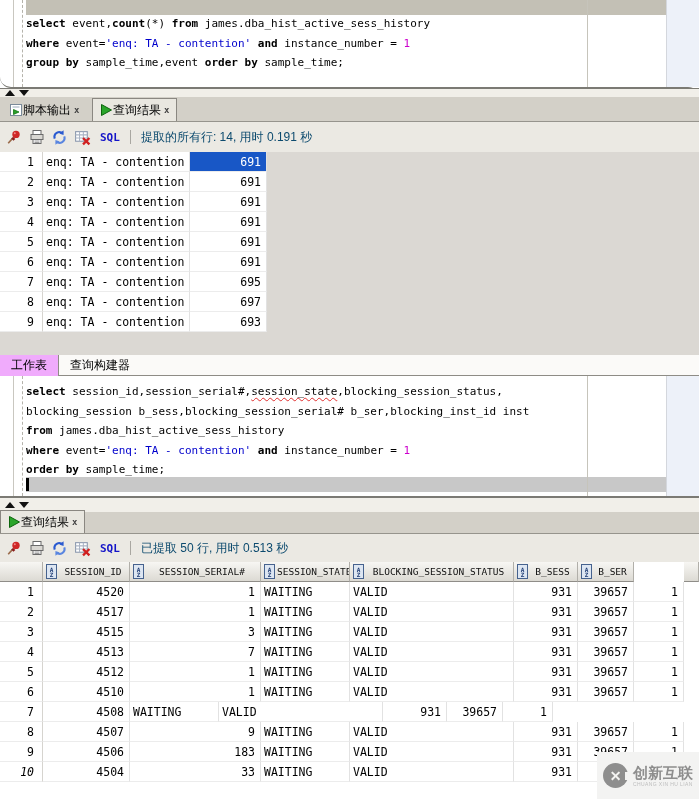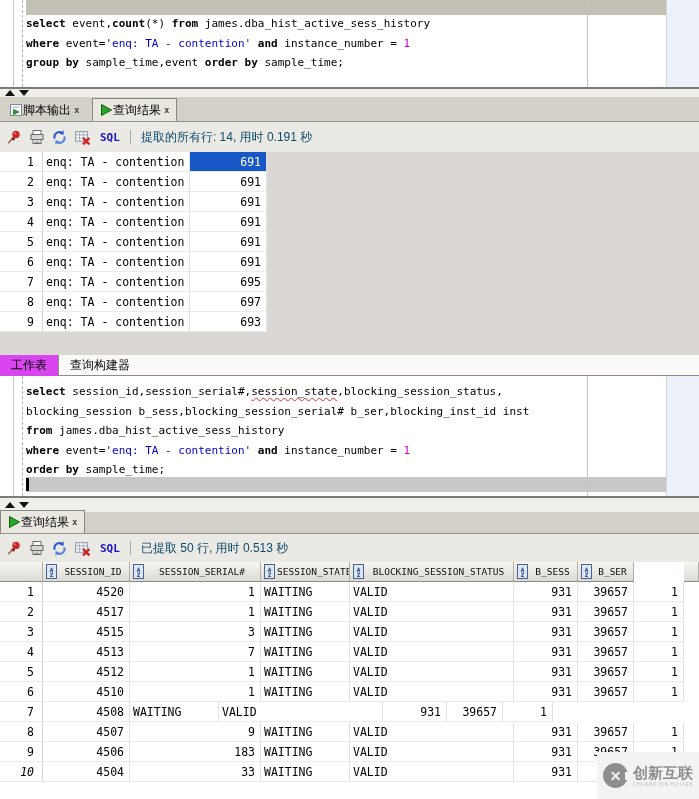--- a/index.html
+++ b/index.html
@@ -39,21 +39,21 @@
   .toolbar{position:absolute;left:0;width:699px;background:#ebe9e3;display:flex;align-items:center;
            padding-left:5px;box-sizing:border-box;gap:6px;}
   .tbicon{width:17px;height:17px;display:flex;align-items:center;justify-content:center;flex:none;}
   .sql-label{font-family:"DejaVu Sans Mono",monospace;font-weight:bold;font-size:11px;color:#1414c8;margin-left:3px;}
   .tbsep{width:1px;height:14px;background:#a9a7a1;margin:0 4px;flex:none;}
   .tbstatus{font-size:12px;color:#0c4a6e;white-space:nowrap;}
 
   
   .wstabs{position:absolute;left:0;top:355px;width:699px;height:20px;background:#fbfaf8;border-bottom:1px solid #8e8c86;box-sizing:content-box;display:flex;}
   .wstab{font-size:12px;display:flex;align-items:center;padding:0 11px;white-space:nowrap;}
-  .wstab.active{background:#d946ef;border-right:1px solid #8e8c86;height:21px;margin-bottom:-1px;}
+  .wstab.active{background:#f0abfc;border-right:1px solid #8e8c86;height:21px;margin-bottom:-1px;}
 
   
   .grid{position:absolute;left:0;width:699px;overflow:hidden;}
   .ghead{display:flex;}
   .hcell{box-sizing:border-box;background:linear-gradient(#f7f6f3,#dcdad3);border-right:1px solid #b1afa9;
          border-bottom:1px solid #8f8d88;display:flex;align-items:center;
          font-family:"DejaVu Sans Mono",monospace;font-size:9.5px;color:#111;flex:none;}
   .hlabel{flex:1;text-align:center;padding-right:2px;white-space:nowrap;overflow:hidden;}
   .sico{width:9px;height:13px;border:1px solid #46628e;background:#dde6f2;display:inline-flex;flex:none;
         flex-direction:column;align-items:center;justify-content:center;margin:0 2px 0 3px;}
@@ -74,21 +74,21 @@
            display:flex;align-items:center;justify-content:center;font-weight:bold;font-size:14px;flex:none;}
   .wm-notch{position:absolute;right:-2px;top:9px;width:5px;height:8px;background:#f3f3f2;}
   .wm-title{font-size:15px;font-weight:bold;color:#8e8e8e;line-height:16px;}
   .wm-sub{font-size:5px;color:#bdbdbd;letter-spacing:0.4px;}
 </style>
 </head>
 <body>
 
 <div class="screen">
 
-  <div class="editor" style="top:0;height:88px;border-bottom:1px solid #7b7a74;box-sizing:border-box;">
+  <div class="editor" style="top:0;height:88px;border-bottom:1px solid #7b7a74;box-sizing:border-box;border-radius:11px;">
     <div class="vline"></div>
     <div class="dline"></div>
     <div class="linebar"></div>
     <div class="code" id="code-top" style="top:14px;"><div class="ln"><span class="kw">select</span><span> event,</span><span class="kw">count</span><span>(*) </span><span class="kw">from</span><span> james.dba_hist_active_sess_history</span></div><div class="ln"><span class="kw">where</span><span> event=</span><span class="str">'enq: TA - contention'</span><span> </span><span class="kw">and</span><span> instance_number = </span><span class="num">1</span></div><div class="ln"><span class="kw">group by</span><span> sample_time,event </span><span class="kw">order by</span><span> sample_time;</span></div></div>
     <div class="mline"></div>
     <div class="vscroll"></div>
   </div>
 
   <div class="splitter" style="top:88px;height:9px;">
     <span class="tri up"></span>

